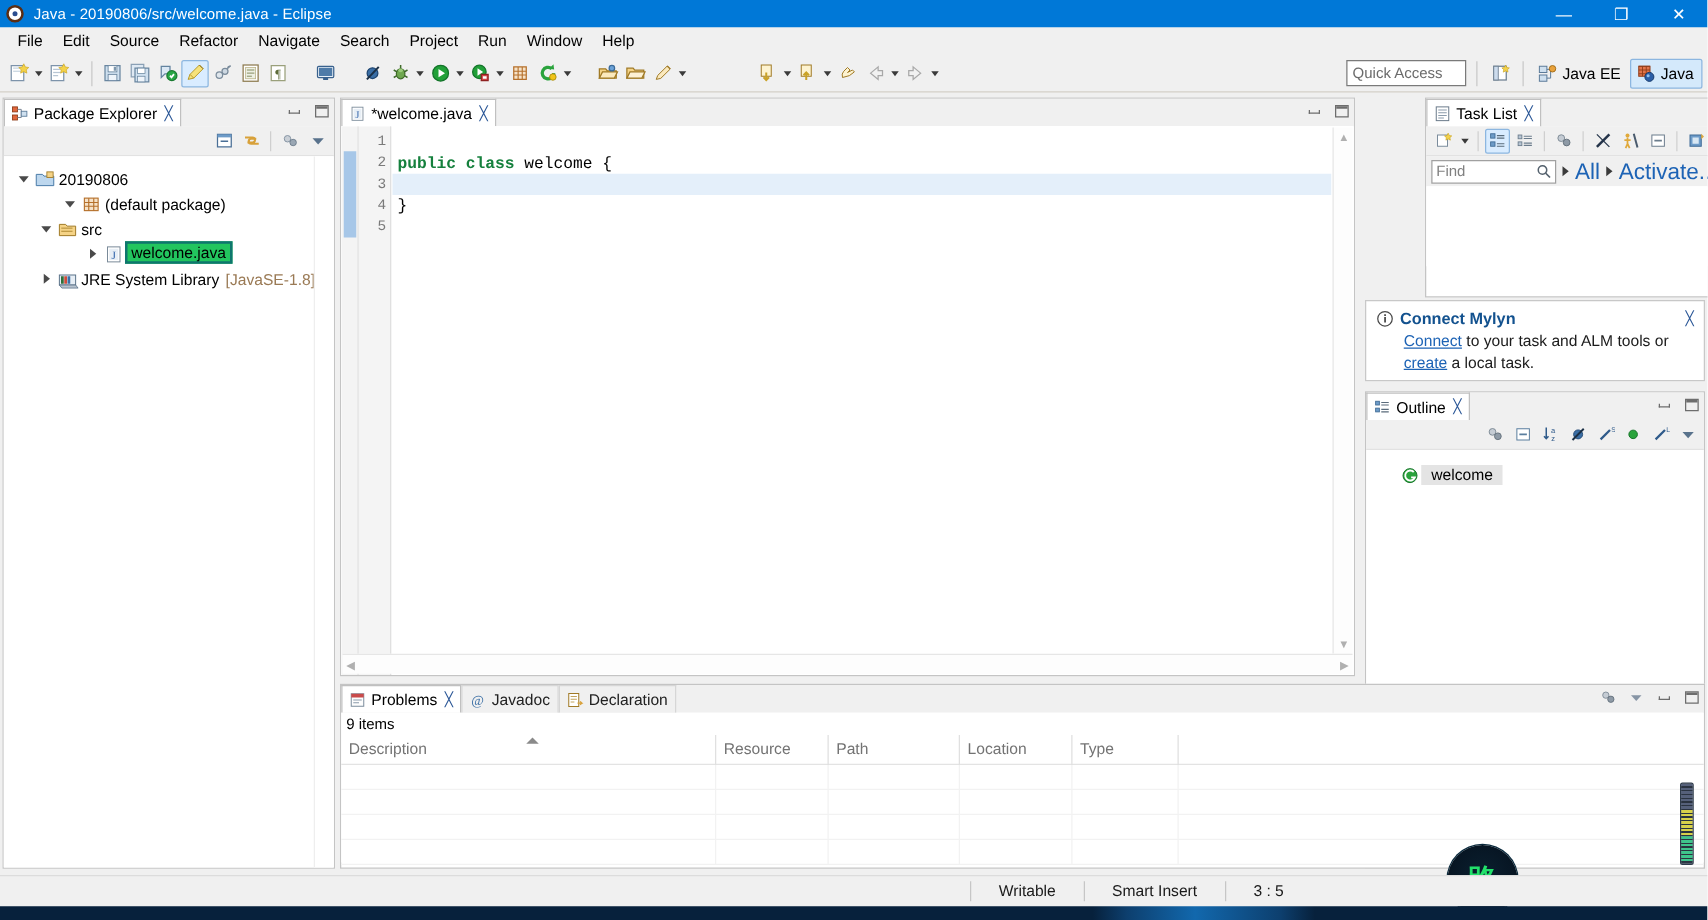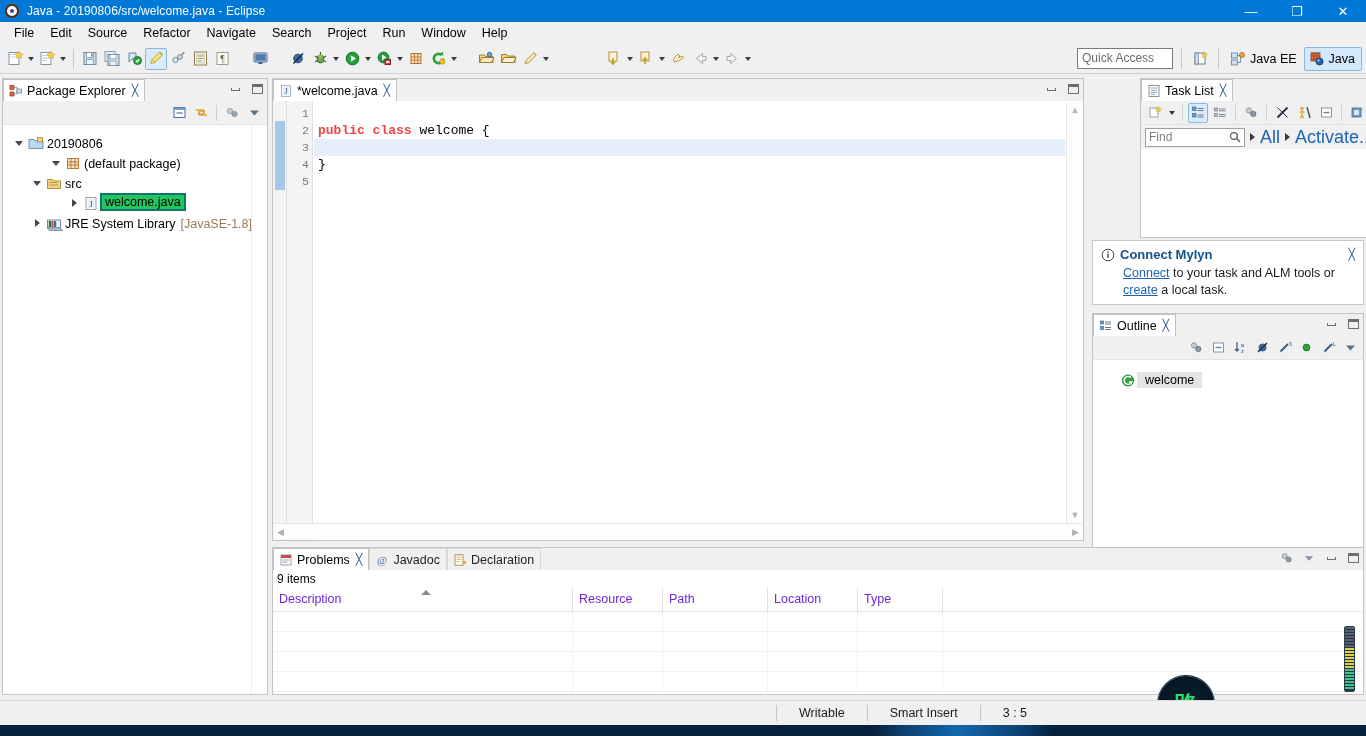--- a/index.html
+++ b/index.html
@@ -150,21 +150,21 @@
     text-align: right; padding-top: 4px; padding-right: 3px;
   }
   .ed-gutter div { height: 17px; line-height: 17px; }
   .ed-code {
     position: absolute; left: 41px; right: 18px; top: 0; bottom: 0;
     font-family: "Liberation Mono", monospace; font-size: 13px;
     padding-top: 4px; color: #000;
   }
   .ed-code .ln { height: 17px; line-height: 17px; padding-left: 4px; white-space: pre; }
   .ed-code .ln.cur { background: #e4effa; }
-  .kw { color: #ef4444; font-weight: bold; text-align: center; }
+  .kw { color: #15803d; font-weight: bold; text-align: center; }
   .ed-vscroll {
     position: absolute; right: 1px; top: 1px; width: 16px; bottom: 17px;
     background: #fdfdfd; border-left: 1px solid #e6e6e6;
   }
   .sbtn { width: 16px; height: 16px; display: flex; align-items: center; justify-content: center; color: #b0b0b0; font-size: 9px; }
   .sbtn.bot { position: absolute; bottom: 0; left: 0; }
   .ed-hscroll {
     position: absolute; left: 1px; right: 1px; bottom: 1px; height: 16px;
     background: #fdfdfd; border-top: 1px solid #e6e6e6; display: flex; justify-content: space-between;
     align-items: center; color: #b0b0b0; font-size: 9px; padding: 0 3px;
@@ -186,21 +186,21 @@
     padding: 6px 8px;
   }
   .mylyn-title { color: #13528f; font-weight: bold; font-size: 13px; }
   .mylyn-body { color: #1b1b1b; font-size: 12.5px; line-height: 17px; padding-left: 22px; padding-top: 3px; }
   .ul { text-decoration: underline; color: #1d63b5; }
 
   
   .prob-count { height: 18px; font-size: 12px; color: #000; padding: 2px 0 0 4px; background: #fff; }
   .prob-head { height: 24px; display: flex; background: #ffffff; border-bottom: 1px solid #e3e3e3; }
   .pcell {
-    border-right: 1px solid #e0e0e0; font-size: 12.5px; color: #6d28d9;
+    border-right: 1px solid #e0e0e0; font-size: 12.5px; color: #737373;
     padding: 4px 0 0 6px; position: relative; height: 24px;
   }
   .sortcaret {
     position: absolute; left: 148px; top: 2px; width: 0; height: 0;
     border-left: 5px solid transparent; border-right: 5px solid transparent;
     border-bottom: 5px solid #8a8a8a;
   }
   .prob-rows { background: #fff; }
   .prow { height: 20px; border-bottom: 1px solid #f2f2f2; display:flex; }
   .prow .pc { border-right: 1px solid #f2f2f2; height: 20px; }

